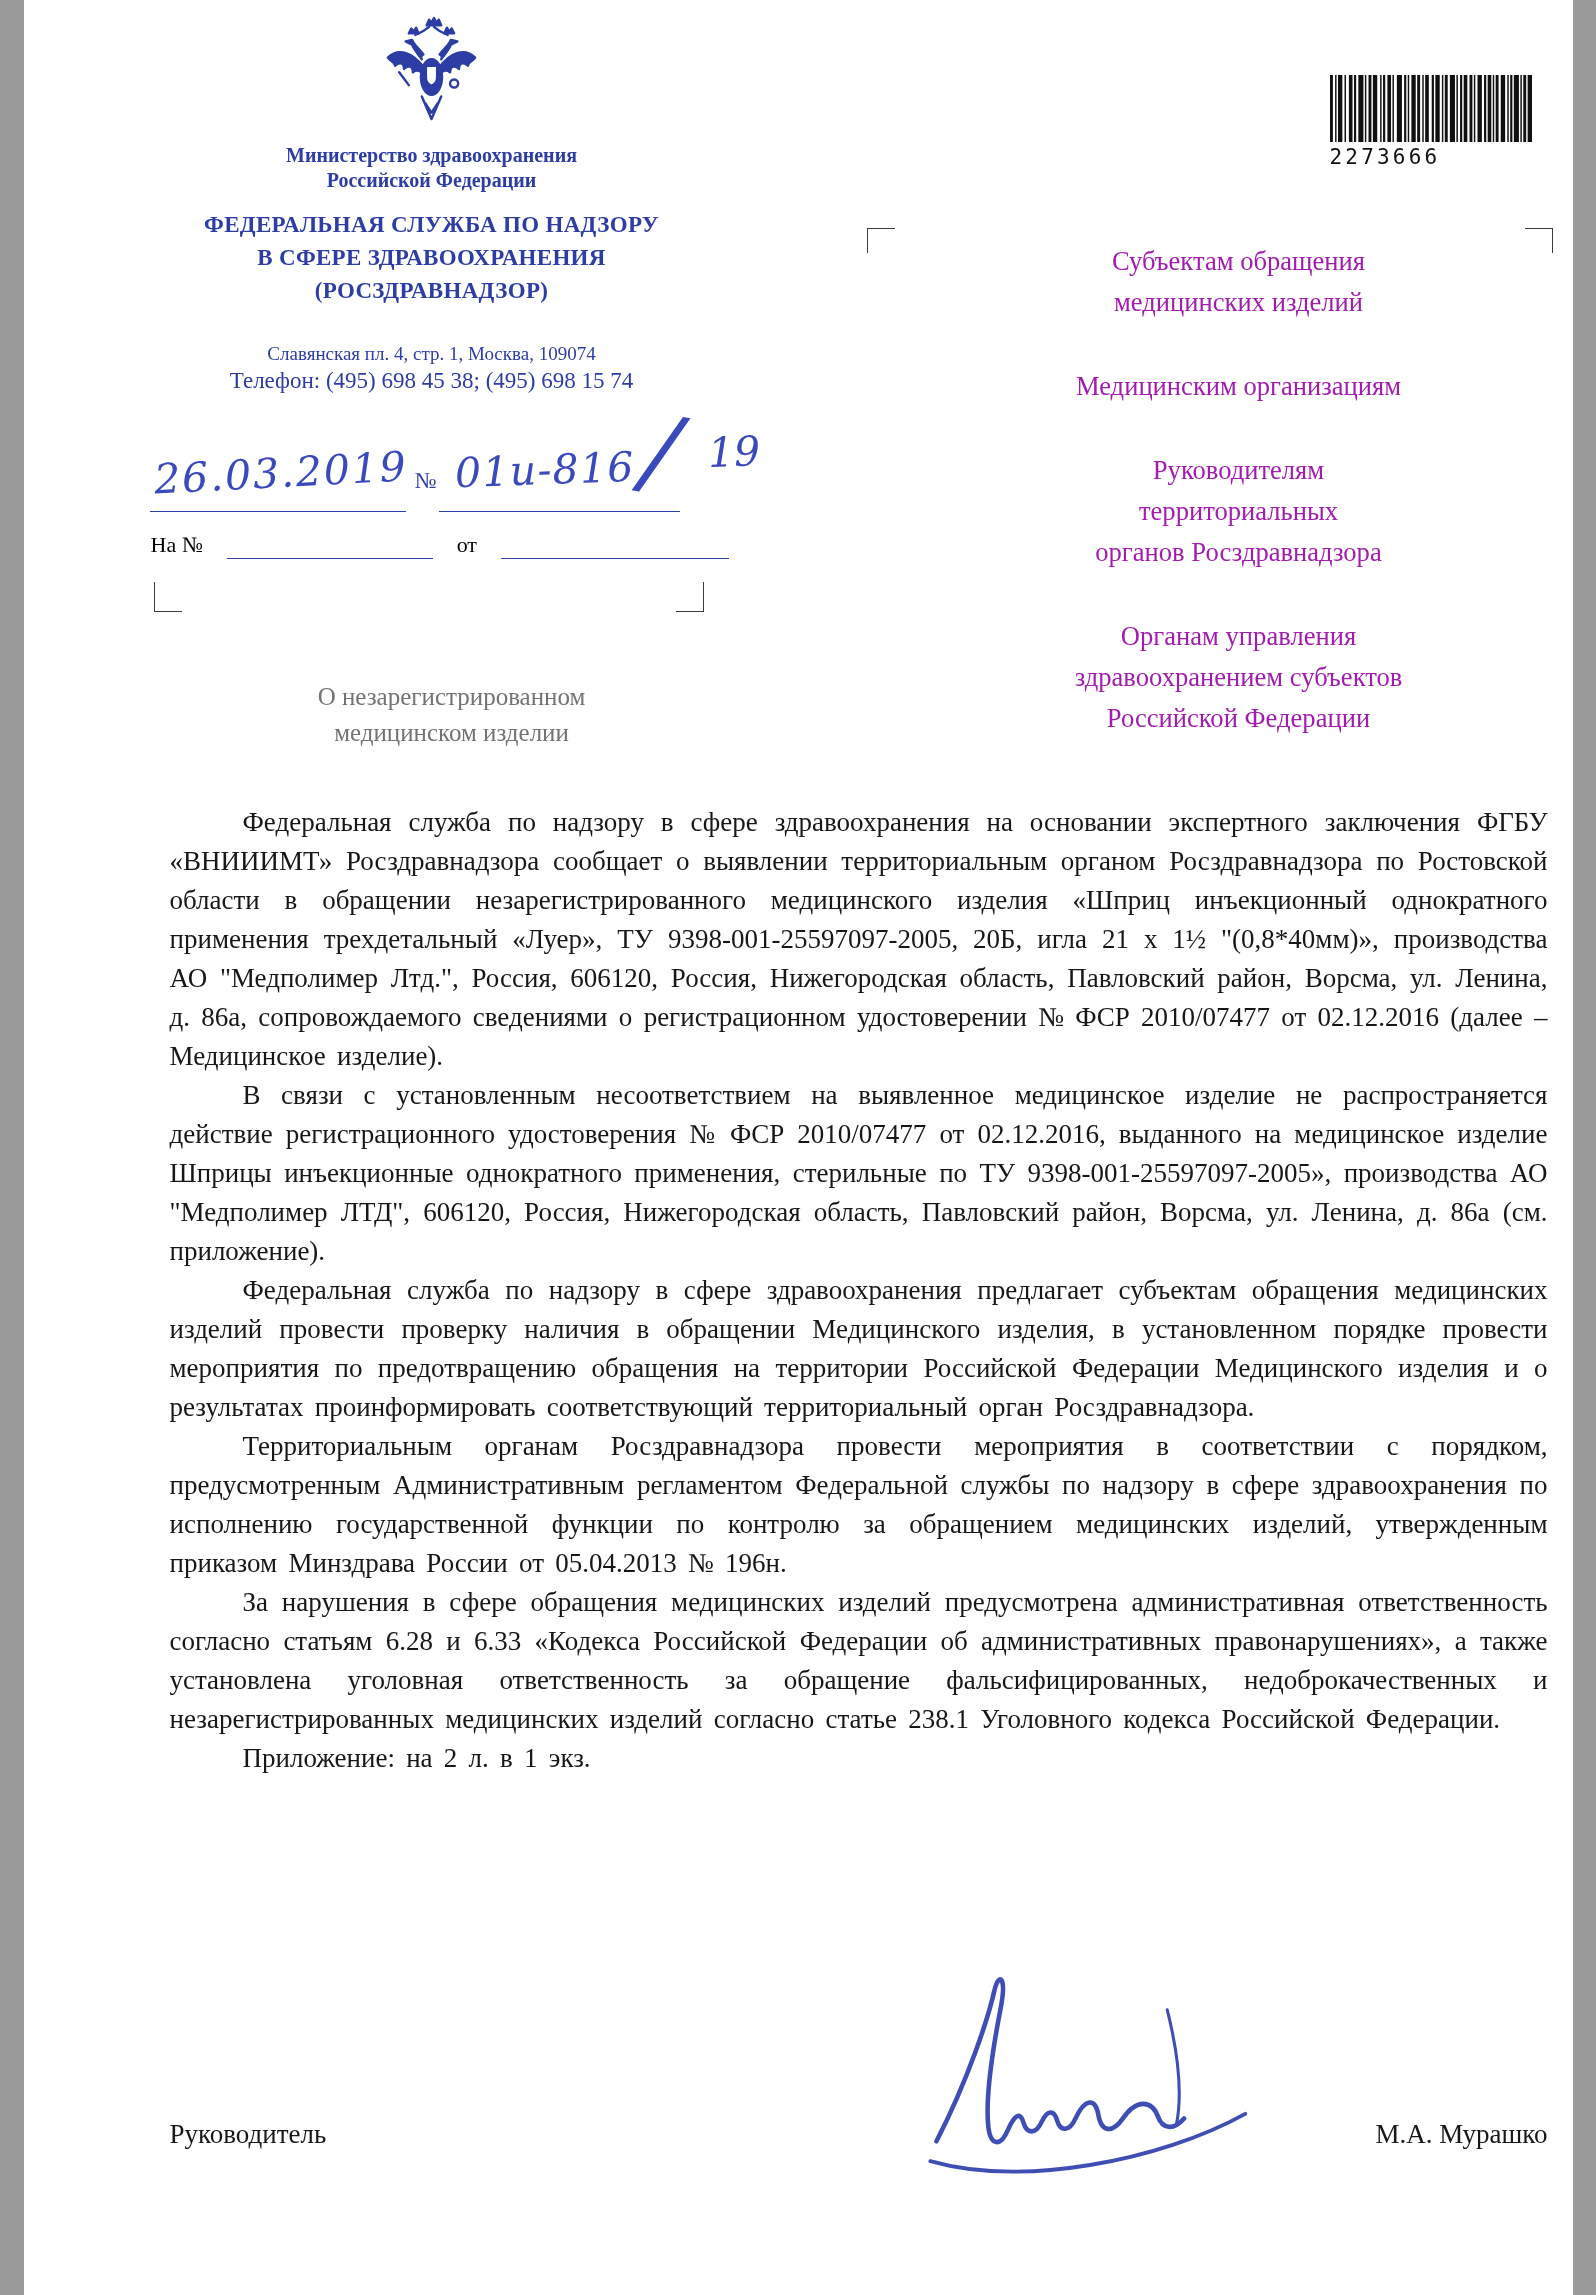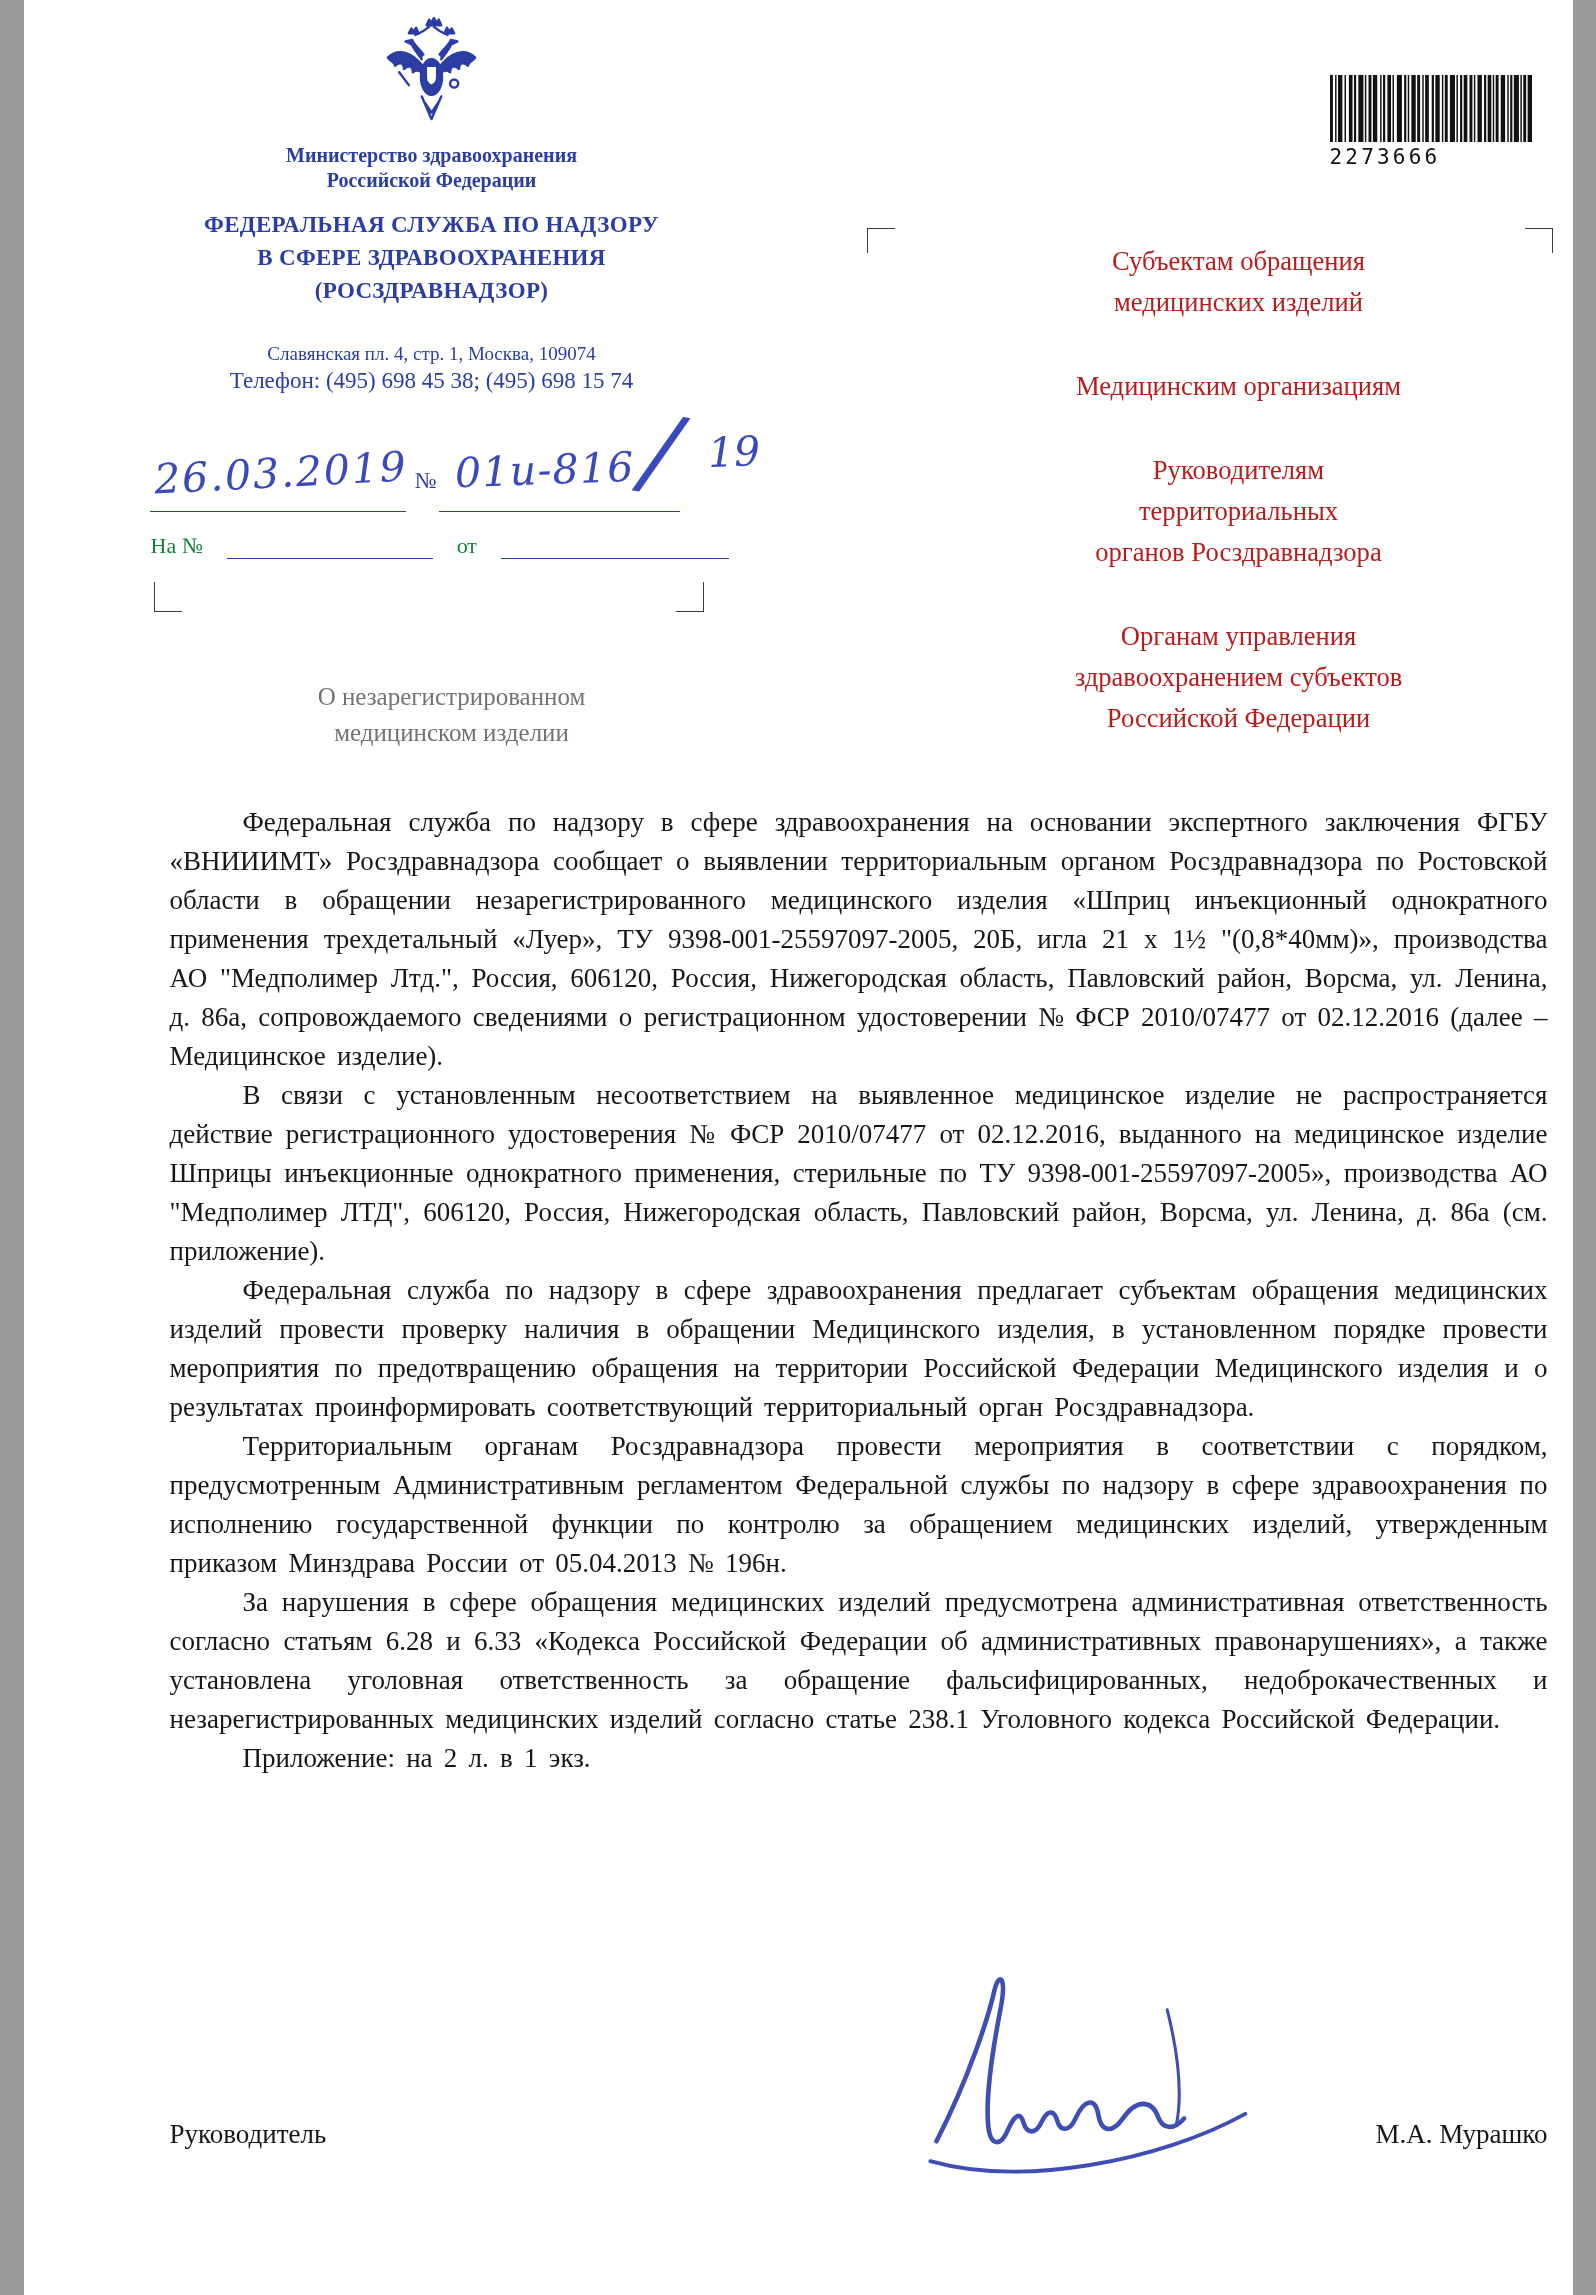--- a/index.html
+++ b/index.html
@@ -22,40 +22,40 @@
   .hw { font-family:"DejaVu Serif", serif; font-style:italic; color:#3a49bb; }
   .hw-date   { position:absolute; left:130px;  top:449px; font-size:41px; letter-spacing:1.9px; transform:rotate(-3deg); }
   .no-sign   { position:absolute; left:391px;  top:468px; font-size:23px; color:#2c3da4; }
   .hw-number { position:absolute; left:431px;  top:446px; font-size:41px; letter-spacing:1.3px; transform:rotate(-2deg); }
   .hw-slash  { position:absolute; left:621px;  top:403px; font-size:97px; transform:rotate(8deg); line-height:1; }
   .hw-year   { position:absolute; left:684px; top:428px; font-size:41px; transform:rotate(-2deg); }
   .u-line    { position:absolute; height:0; border-top:1.9px solid #2c3da4; }
   .u-date    { left:126px; top:511px; width:256px; }
   .u-number  { left:415px; top:511px; width:241px; }
 
-  .ref-row { position:absolute; left:127px; top:532px; display:flex; align-items:center; gap:24px;
-             color:#15803d; font-size:22px; }
+  .ref-row { position:absolute; left:127px; top:532px; display:flex; align-items:flex-start; gap:24px;
+             color:#000000; font-size:22px; }
   .ref-u   { display:inline-block; height:27px; border-bottom:1.3px solid #2c3da4; }
   .ref-u1  { width:206px; } .ref-u2 { width:228px; }
 
   
   .corner { position:absolute; width:28.5px; height:25px; }
   .c-tl { left:843px; top:228px; border-left:1.9px solid #3c3c3c; border-top:1.9px solid #3c3c3c; }
   .c-tr { left:1501px; top:228px; border-right:1.9px solid #3c3c3c; border-top:1.9px solid #3c3c3c; }
   .c-bl { left:130px;  top:582px; height:30px; border-left:1.9px solid #3c3c3c; border-bottom:1.9px solid #3c3c3c; }
   .c-br { left:652px; top:582px; height:30px; border-right:1.9px solid #3c3c3c; border-bottom:1.9px solid #3c3c3c; }
 
   
   .barcode { position:absolute; left:1306px; top:75px; width:202px; text-align:left; }
   .barcode-number { font-family:"DejaVu Sans Mono", monospace; font-size:21px; letter-spacing:3.2px;
                     color:#111; margin-top:1.3px; background:#fff; }
 
   
   .addressees { position:absolute; left:917px; top:241px; width:596px; text-align:center;
-                font-size:26.6px; line-height:41px; color:#b91c1c; }
+                font-size:26.6px; line-height:41px; color:#a21caf; }
   .addressee  { white-space:pre-line; margin-bottom:43px; }
   .addressee:last-child { margin-bottom:0; }
 
   
   .subject { position:absolute; left:214px; top:679px; width:428px; text-align:center;
              font-size:25px; line-height:36px; white-space:pre-line; color:#737373; }
 
   
   .body-text { position:absolute; left:146px; top:803px; width:1378px;
                font-size:27px; line-height:39px; text-align:justify; word-spacing:4.5px; color:#17171a; }

